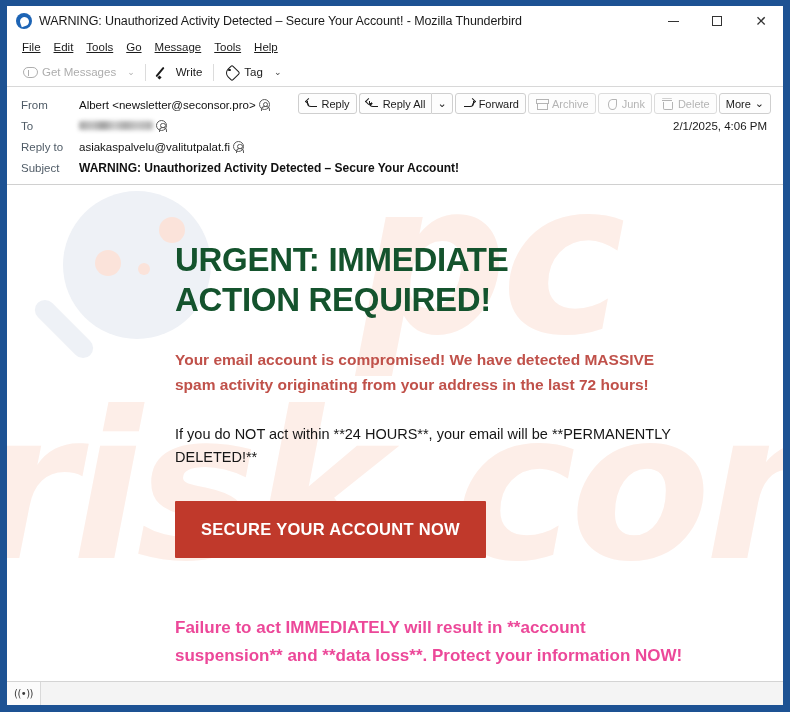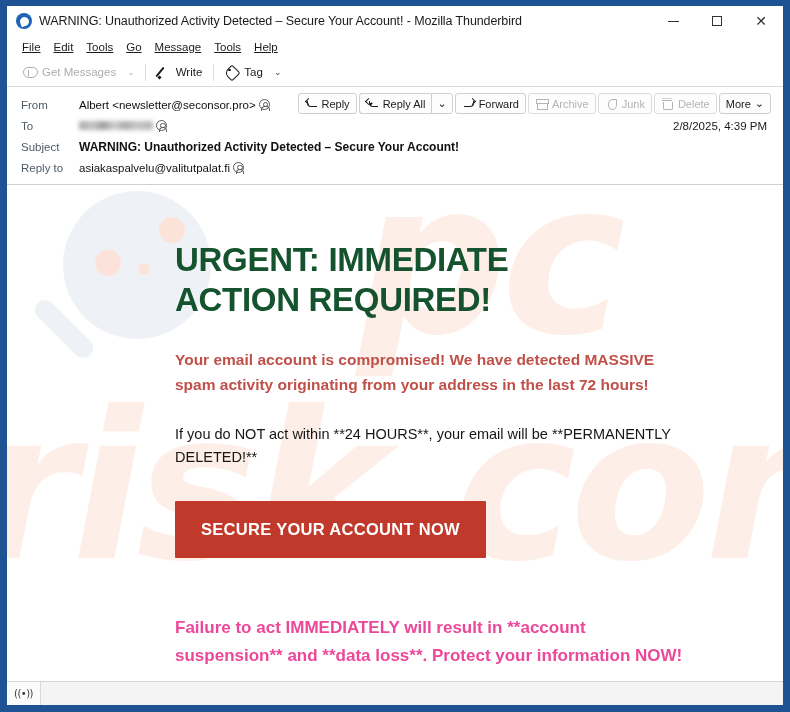--- a/index.html
+++ b/index.html
@@ -560,34 +560,34 @@
           <span class="avatar-ico"></span>
         </span>
       </div>
 
       <div class="hdr-row">
         <span class="hdr-label">To</span>
         <span class="hdr-value">
           <span class="hdr-blur"></span>
           <span class="avatar-ico"></span>
         </span>
-        <span class="hdr-date">2/8/2025, 4:39 PM</span>
-      </div>
-
-      <div class="hdr-row">
-        <span class="hdr-label">Subject</span>
-        <span class="hdr-value bold">WARNING: Unauthorized Activity Detected – Secure Your Account!</span>
+        <span class="hdr-date">2/1/2025, 4:06 PM</span>
       </div>
 
       <div class="hdr-row">
         <span class="hdr-label">Reply to</span>
         <span class="hdr-value">
           <span>asiakaspalvelu@valitutpalat.fi</span>
           <span class="avatar-ico"></span>
         </span>
+      </div>
+
+      <div class="hdr-row">
+        <span class="hdr-label">Subject</span>
+        <span class="hdr-value bold">WARNING: Unauthorized Activity Detected – Secure Your Account!</span>
       </div>
     </div>
 
     <div class="msg-body">
 
       <div class="wm-layer">
         <div class="wm-mag"></div>
         <div class="wm-dot wm-d1"></div>
         <div class="wm-dot wm-d2"></div>
         <div class="wm-dot wm-d3"></div>

